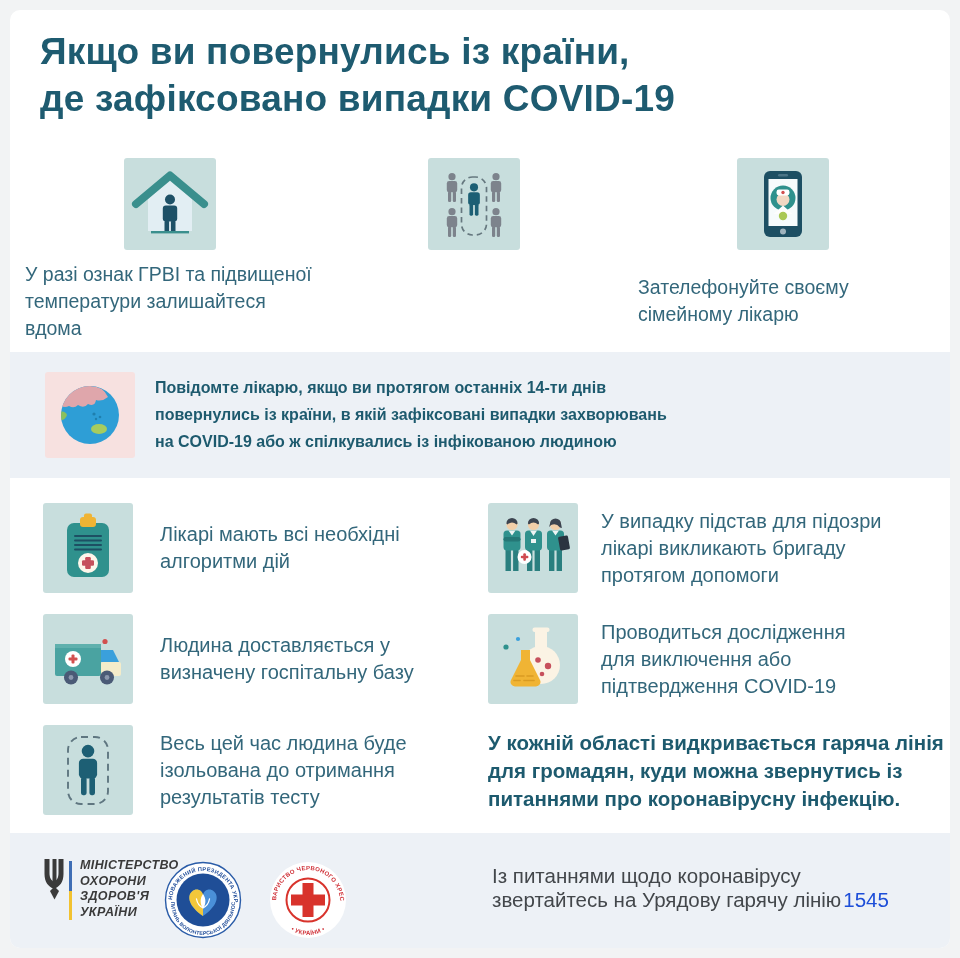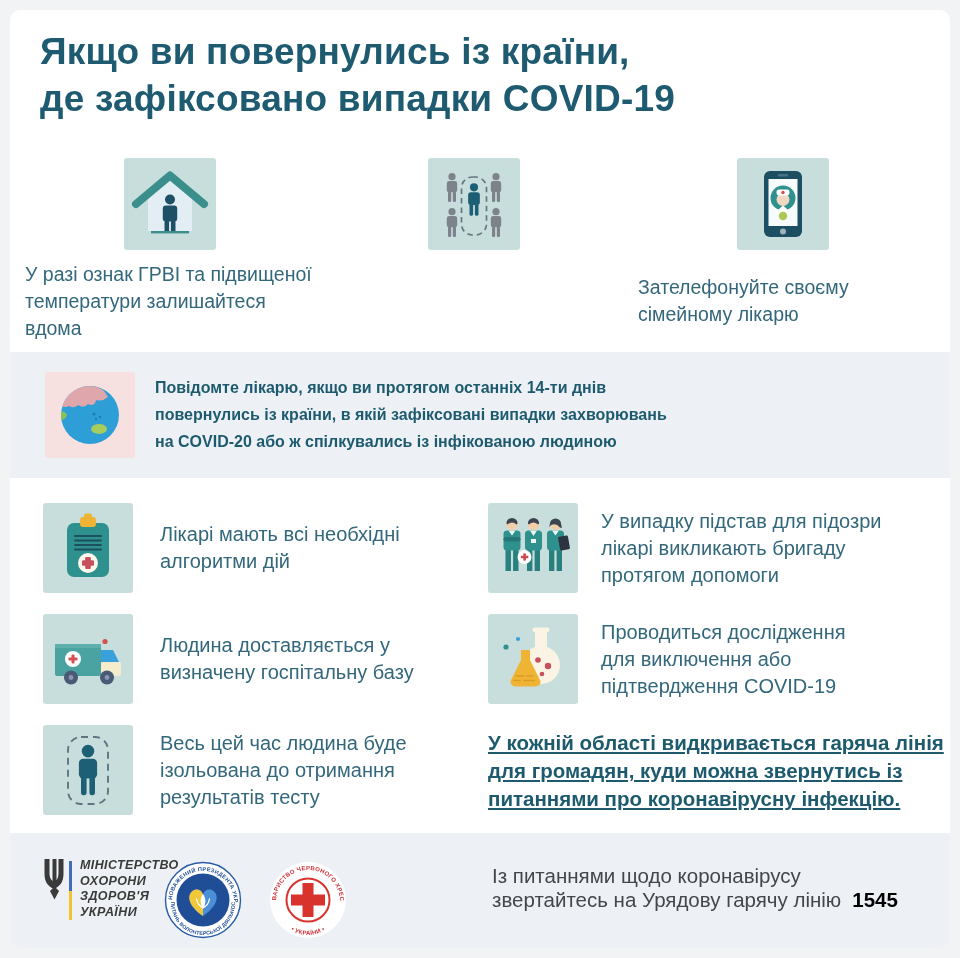--- a/index.html
+++ b/index.html
@@ -30,35 +30,35 @@
   .band.banner{top:352px;height:126px;}
   .band.footer{top:833px;height:115px;border-radius:0 0 10px 10px;}
   .banner-text{
     left:155px;top:374px;
     font-size:16px;font-weight:700;line-height:27px;color:#1d5a6e;
   }
   .step-text{
     font-size:20px;line-height:27px;font-weight:500;color:#33677b;
   }
   .step-text.bold{
-    font-size:20.5px;line-height:28px;font-weight:700;color:#1d5a6e;text-decoration:underline;
+    font-size:20.5px;line-height:28px;font-weight:700;color:#1d5a6e;
   }
   .moh-lines{
     left:80px;top:858px;
     font-size:12.5px;font-weight:700;line-height:15.5px;color:#3a3a3a;letter-spacing:.4px;
   }
   .moh-lines div{white-space:nowrap;font-style:italic;}
   .flag-bar{left:69px;top:861px;width:3px;height:59px;}
   .flag-bar .b{position:absolute;left:0;top:0;width:3px;height:30px;background:#3f6eb5;}
   .flag-bar .y{position:absolute;left:0;top:30px;width:3px;height:29px;background:#f2c230;}
   .hotline{
     left:492px;top:864px;width:420px;
     font-size:20.5px;line-height:23.5px;color:#43474b;font-weight:400;
   }
-  .hotline .num{color:#000000;font-weight:700;margin-left:11px;}
+  .hotline .num{color:#1d4ed8;font-weight:400;margin-left:2px;}
   .logo-svg{display:block;}
 </style>
 </head>
 <body>
 
 <svg width="0" height="0" style="position:absolute">
   <defs>
     <symbol id="sym-person" viewBox="0 0 20 36">
       <circle cx="10" cy="4.5" r="4.5"></circle>
       <rect x="3.5" y="10" width="13" height="14" rx="3"></rect>
@@ -133,21 +133,21 @@
         <ellipse cx="54" cy="57" rx="8" ry="5" fill="#a7cc5e"></ellipse>
         <circle cx="49" cy="42" r="1.6" fill="#1f7fae"></circle>
         <circle cx="55" cy="45" r="1.3" fill="#1f7fae"></circle>
         <circle cx="51" cy="47" r="1.2" fill="#1f7fae"></circle>
       </g>
     </svg>
   </div>
   <div class="abs banner-text">
     <div>Повідомте лікарю, якщо ви протягом останніх 14-ти днів</div>
     <div>повернулись із країни, в якій зафіксовані випадки захворювань</div>
-    <div>на COVID-20 або ж спілкувались із інфікованою людиною</div>
+    <div>на COVID-19 або ж спілкувались із інфікованою людиною</div>
   </div>
 
   <div class="abs icon-sq" style="left:43px;top:503px;width:90px;height:90px">
     <svg viewBox="0 0 90 90">
       <rect x="24" y="20" width="42" height="54" rx="7" fill="#2f918d"></rect>
       <rect x="41" y="10.5" width="8" height="7" rx="2" fill="#f0b434"></rect>
       <rect x="37" y="14" width="16" height="10" rx="3" fill="#f0b434"></rect>
       <g stroke="#1d4f63" stroke-width="2" stroke-linecap="round">
         <line x1="32" y1="33" x2="58" y2="33"></line>
         <line x1="32" y1="37.5" x2="58" y2="37.5"></line>

